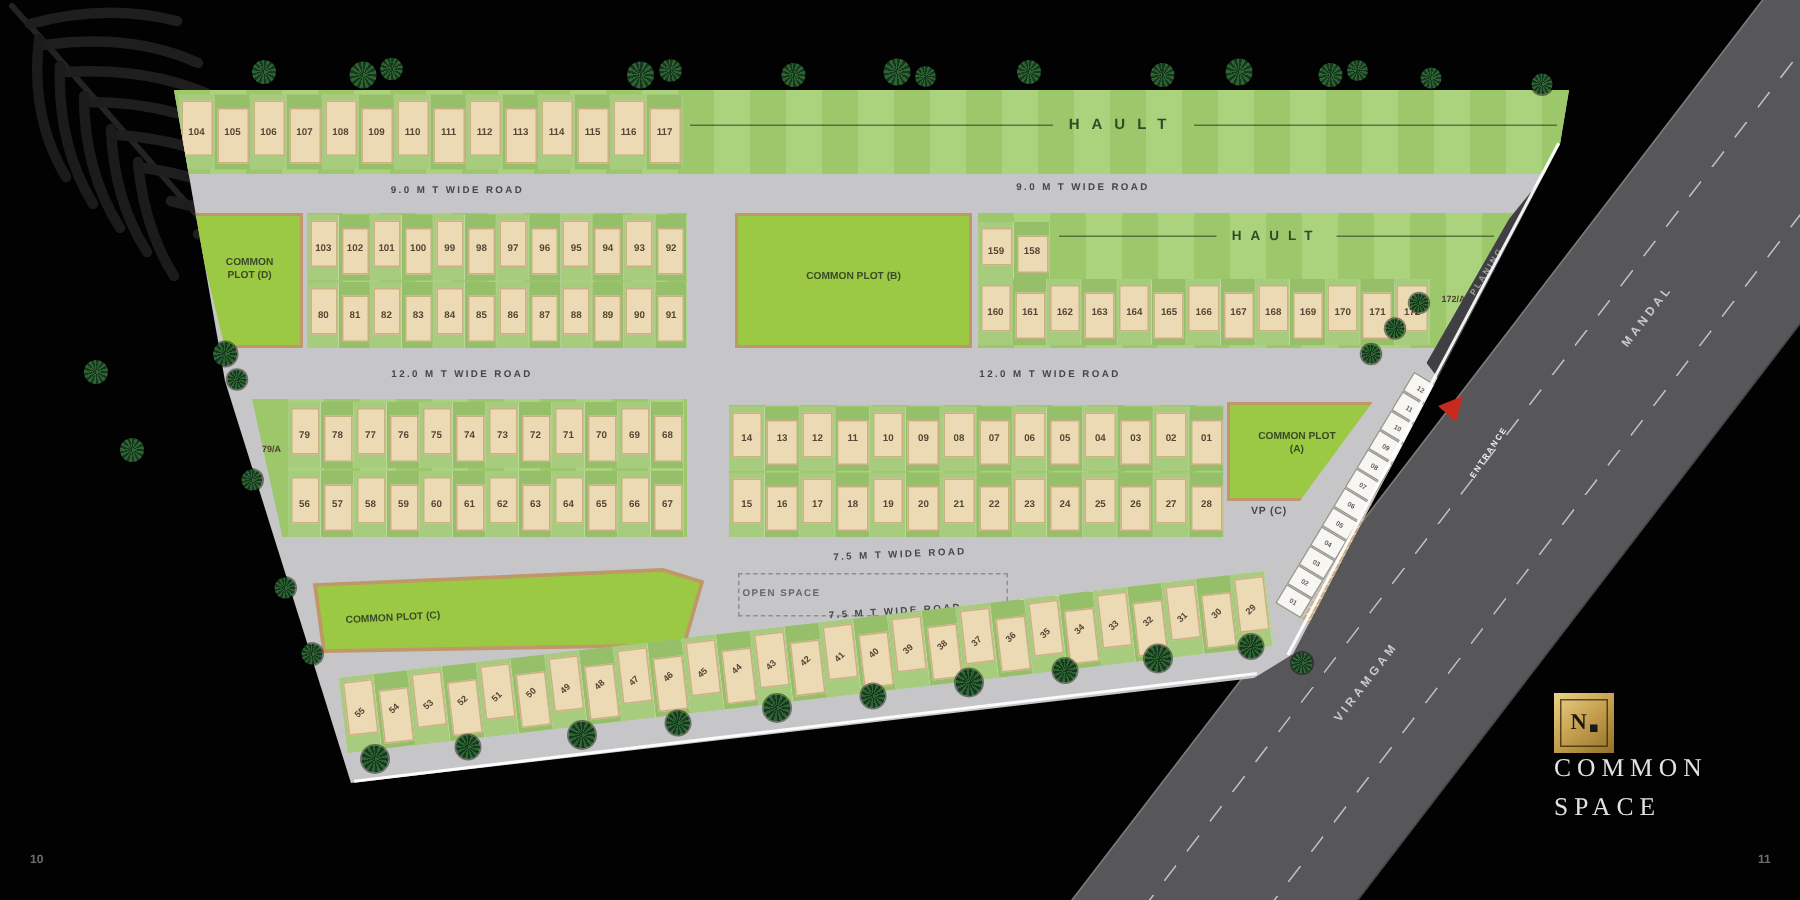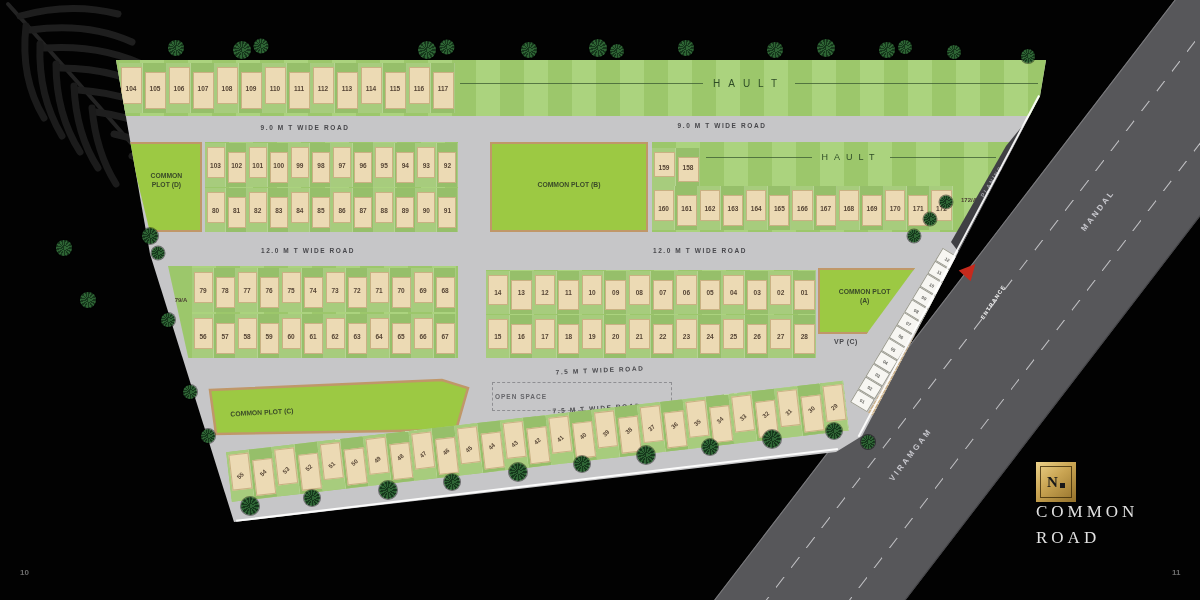--- a/index.html
+++ b/index.html
@@ -15,21 +15,21 @@
   
   .plot-row{position:absolute;display:flex;}
   .plot-cell{position:relative;flex:1 0 0;box-shadow:inset -0.5px 0 0 rgba(255,255,255,.35);}
   .plot-cell:nth-child(odd){background:#a7cc7d;}
   .plot-cell:nth-child(even){background:#96bf6a;}
   .bldg{position:absolute;left:1.5px;right:1.5px;top:4px;bottom:9px;background:#ecdab4;border:0.5px solid #c9b183;}
   .plot-cell:nth-child(even) .bldg{top:9px;bottom:4px;}
   .num{position:absolute;inset:0;display:flex;align-items:center;justify-content:center;
        font-size:6.5px;font-weight:bold;color:#564535;z-index:2;}
   
-  .hault{position:absolute;display:flex;align-items:center;color:#2e4c26;font-weight:normal;
+  .hault{position:absolute;display:flex;align-items:center;color:#2e4c26;font-weight:bold;
          letter-spacing:8px;font-size:10px;}
   .hault::before,.hault::after{content:"";flex:1;height:1px;background:#3a5a30;opacity:.75;}
   .hault::before{margin-right:10px;}.hault::after{margin-left:10px;}
   .hault.small{font-size:9px;letter-spacing:6px;}
   
   .road-lbl{position:absolute;font-size:6.5px;font-weight:bold;color:#47474b;letter-spacing:1.6px;
             white-space:nowrap;transform:translate(-50%,-50%);}
   .green-lbl{position:absolute;font-size:6.8px;font-weight:bold;color:#3a4a28;text-align:center;
              line-height:1.25;transform:translate(-50%,-50%);}
   .tiny-lbl{position:absolute;font-size:6px;font-weight:bold;color:#4c4034;transform:translate(-50%,-50%);white-space:nowrap;}
@@ -796,18 +796,18 @@
   <i class="tree" style="left:914px;top:236px;width:13px;height:13px"></i>
   <i class="tree" style="left:868px;top:442px;width:14px;height:14px"></i>
 
   <div class="abs" id="logo-box">
     <div id="logo-inner">
       <span>N</span>
       <span class="spark"></span>
     </div>
   </div>
   <div class="logo-line" style="left:1036px;top:502px">COMMON</div>
-  <div class="logo-line" style="left:1036px;top:528px">ROAD</div>
+  <div class="logo-line" style="left:1036px;top:528px">SPACE</div>
 
   <div class="page-num" style="left:20px;top:568px">10</div>
   <div class="page-num" style="left:1172px;top:568px">11</div>
 
 </div>
 
 </body></html>

